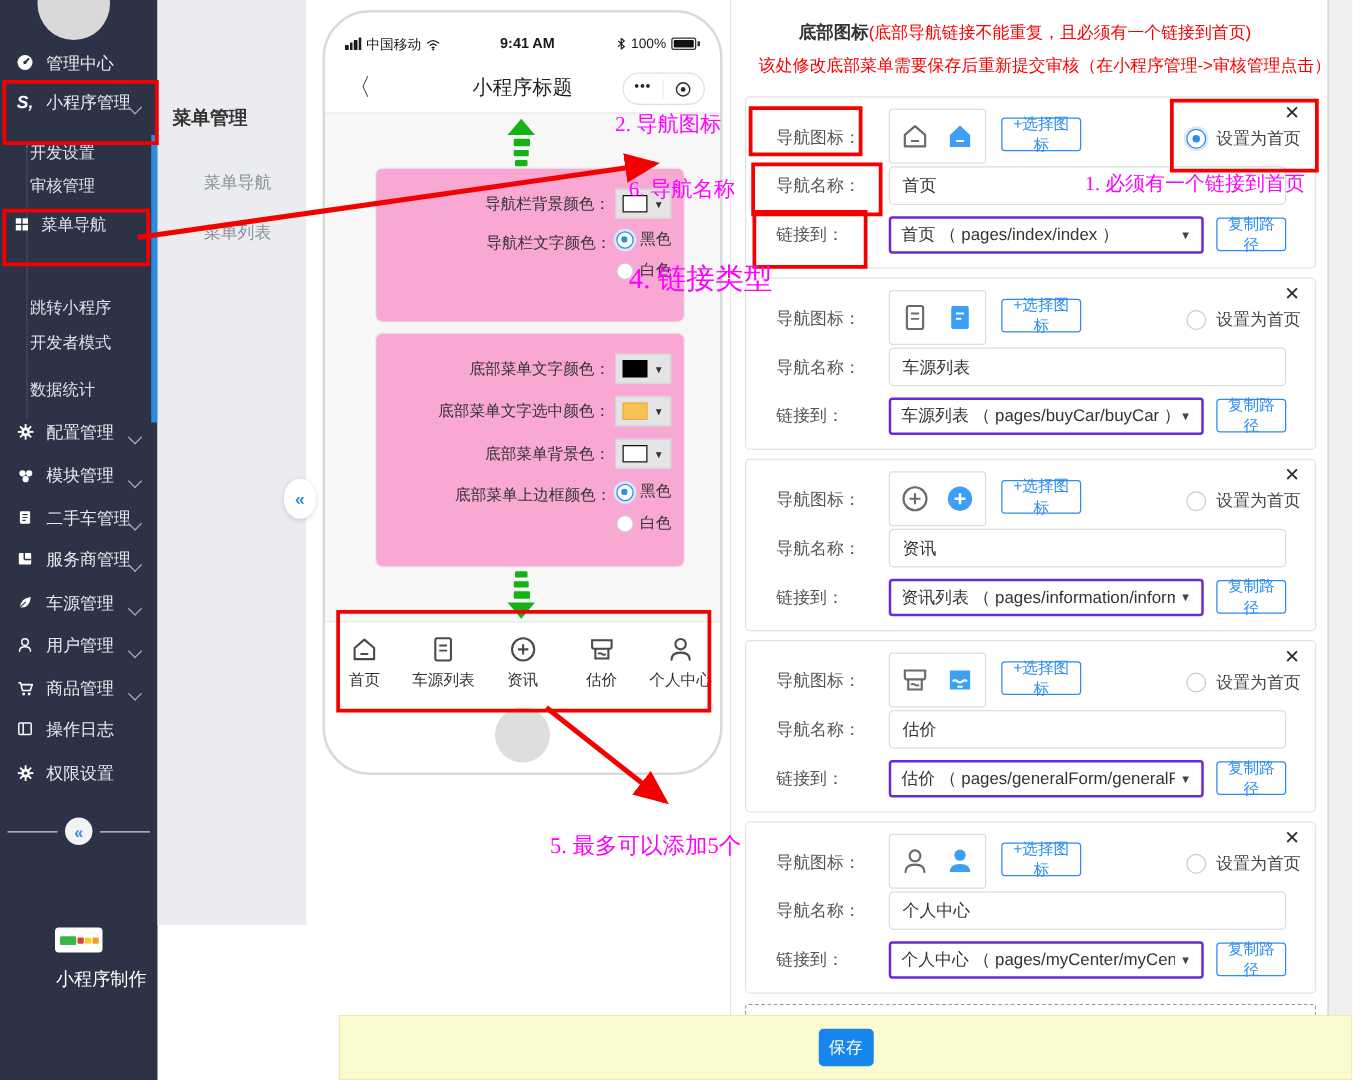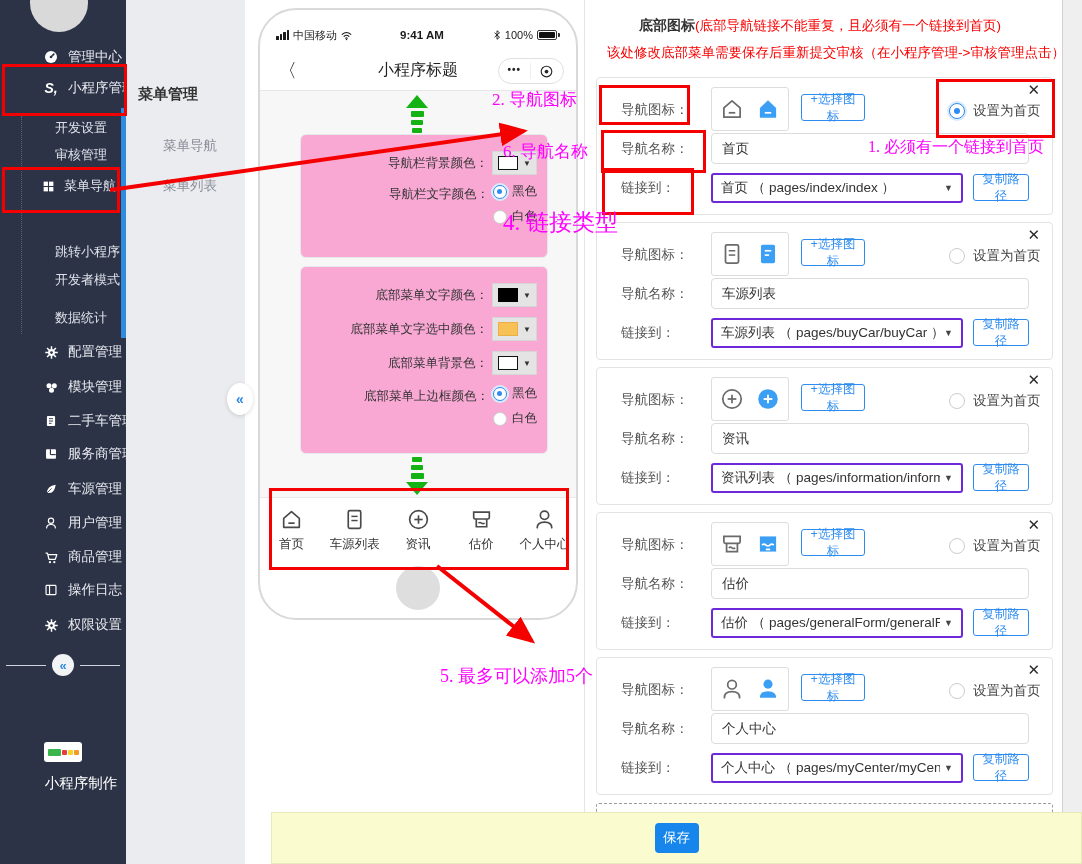--- a/index.html
+++ b/index.html
@@ -1,36 +1,36 @@
 <!DOCTYPE html>
 <html><head>
 <meta charset="utf-8">
 <style>
   html,body{margin:0;padding:0;background:#fff;font-family:"Liberation Sans","DejaVu Sans",sans-serif;}
   #app{position:relative;width:1082px;height:864px;overflow:hidden;background:#fff;}
   .abs{position:absolute;}
   
   #sidebar{left:0;top:0;width:126px;height:864px;background:#2d3347;color:#fff;}
   .avatar{position:absolute;left:30px;top:-26px;width:58px;height:58px;border-radius:50%;background:#d9d9d9;}
-  .sbitem{position:absolute;left:0;width:126px;height:30px;display:flex;align-items:center;font-size:13.5px;color:#e8eaf0;cursor:pointer;margin-left:31px;}
+  .sbitem{position:absolute;left:0;width:126px;height:30px;display:flex;align-items:flex-start;font-size:13.5px;color:#e8eaf0;cursor:pointer;}
   .sbitem .sico{width:16px;height:16px;margin-left:12px;margin-right:9px;display:flex;align-items:center;justify-content:center;flex:none;}
   .sbitem.sub{padding-left:24px;font-size:13px;color:#dfe2ea;}
   .sbitem.sub.hasico{padding-left:10px;}
   .sbitem .chev{position:absolute;right:14px;width:7px;height:7px;border-right:1.5px solid #aab0c0;border-bottom:1.5px solid #aab0c0;transform:rotate(45deg);top:9px;}
   .sletter{font-weight:bold;font-style:italic;font-size:14px;color:#fff;}
   .treeline{position:absolute;left:21px;top:116px;height:218px;border-left:1px dotted #5a6078;}
   .sb-scroll{position:absolute;left:121px;top:108px;width:6px;height:230px;background:#2f8be0;}
   .sb-div{position:absolute;left:0;top:652px;width:126px;height:26px;display:flex;align-items:center;}
   .sb-div .ln{flex:1;height:1px;background:#cfd3dd;margin:0 6px;}
   .sb-div .cbtn{width:22px;height:22px;border-radius:50%;background:#f2f3f5;color:#2f8be0;font-size:13px;display:flex;align-items:center;justify-content:center;font-weight:bold;}
   .sblogo{position:absolute;left:44px;top:742px;width:38px;height:20px;background:#fff;border-radius:3px;display:flex;align-items:center;justify-content:center;gap:1px;}
   .sblogo i{display:block;width:5px;height:5px;border-radius:1px;}
   .sblogo-label{position:absolute;left:12px;top:774px;width:138px;text-align:center;color:#fff;font-size:14.5px;}
   
-  #submenu{left:126px;top:0;width:119px;height:864px;background:#ebecef;}
+  #submenu{left:126px;top:0;width:119px;height:740px;background:#ebecef;}
   .sm-title{position:absolute;left:12px;top:85px;font-size:15px;font-weight:bold;color:#333;}
   .sm-item{position:absolute;left:37px;font-size:13.5px;color:#8a8f99;cursor:pointer;}
   .sm-collapse{position:absolute;left:227px;top:383px;width:26px;height:32px;background:#fff;border-radius:50%;box-shadow:0 1px 4px rgba(0,0,0,.15);display:flex;align-items:center;justify-content:center;color:#2f8be0;font-size:14px;font-weight:bold;}
   
   #phone{left:258px;top:8px;width:316px;height:608px;background:#fff;border:2px solid #d9d9d9;border-radius:38px;overflow:hidden;}
   .ph-screen{position:absolute;left:0;top:80px;width:316px;height:407px;background:#f7f7f7;}
   .ph-status{position:absolute;left:0;top:16px;width:316px;height:18px;display:flex;align-items:center;padding:0 16px;box-sizing:border-box;font-size:11px;color:#1a1a1a;}
   .ph-status .mid{flex:1;text-align:center;font-weight:bold;font-size:11.5px;}
   .bars{display:inline-flex;align-items:flex-end;gap:1px;margin-right:4px;}
   .bars i{display:block;width:2.5px;background:#1a1a1a;border-radius:.5px;}

